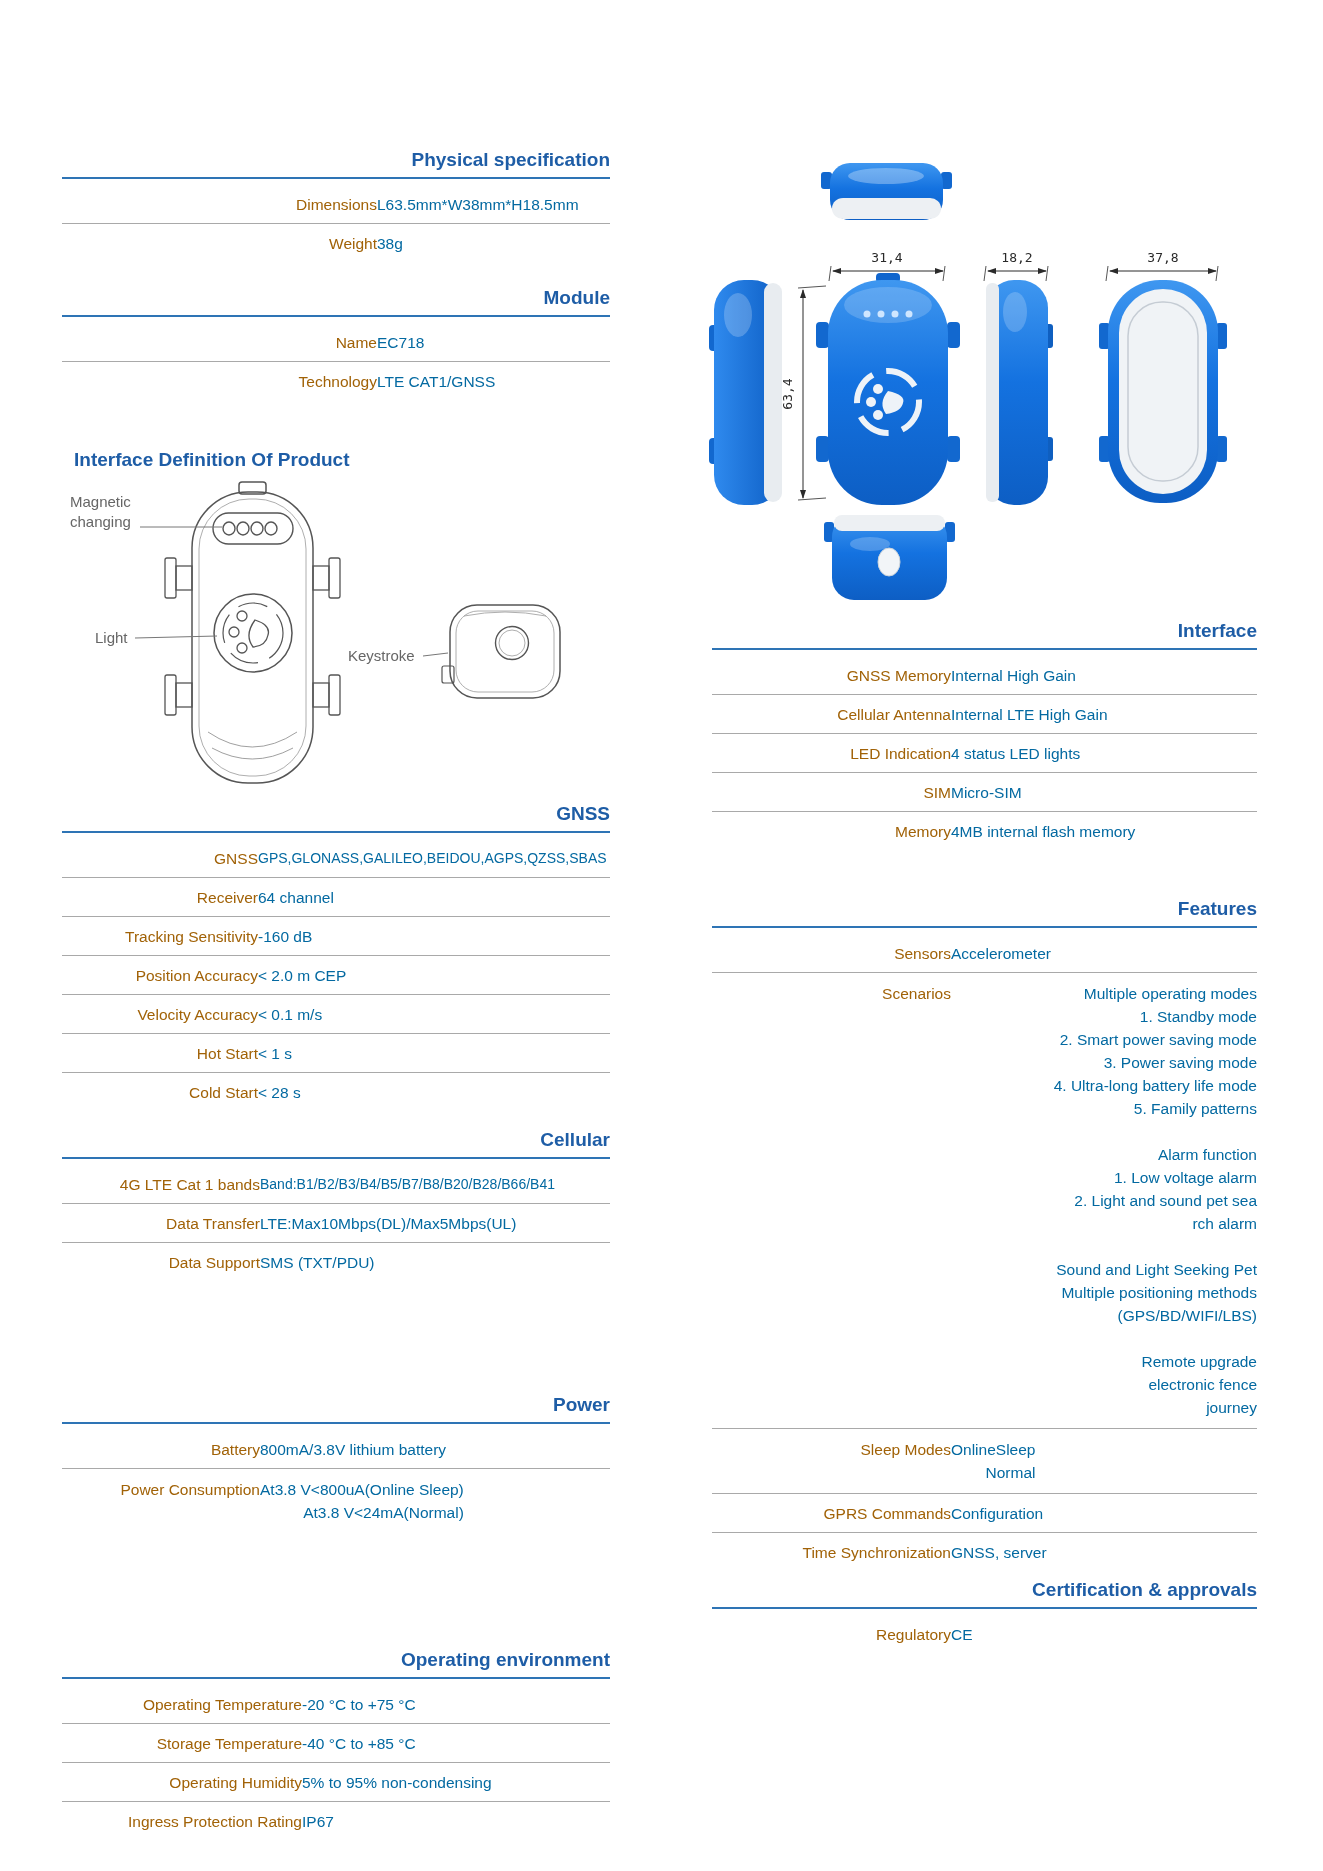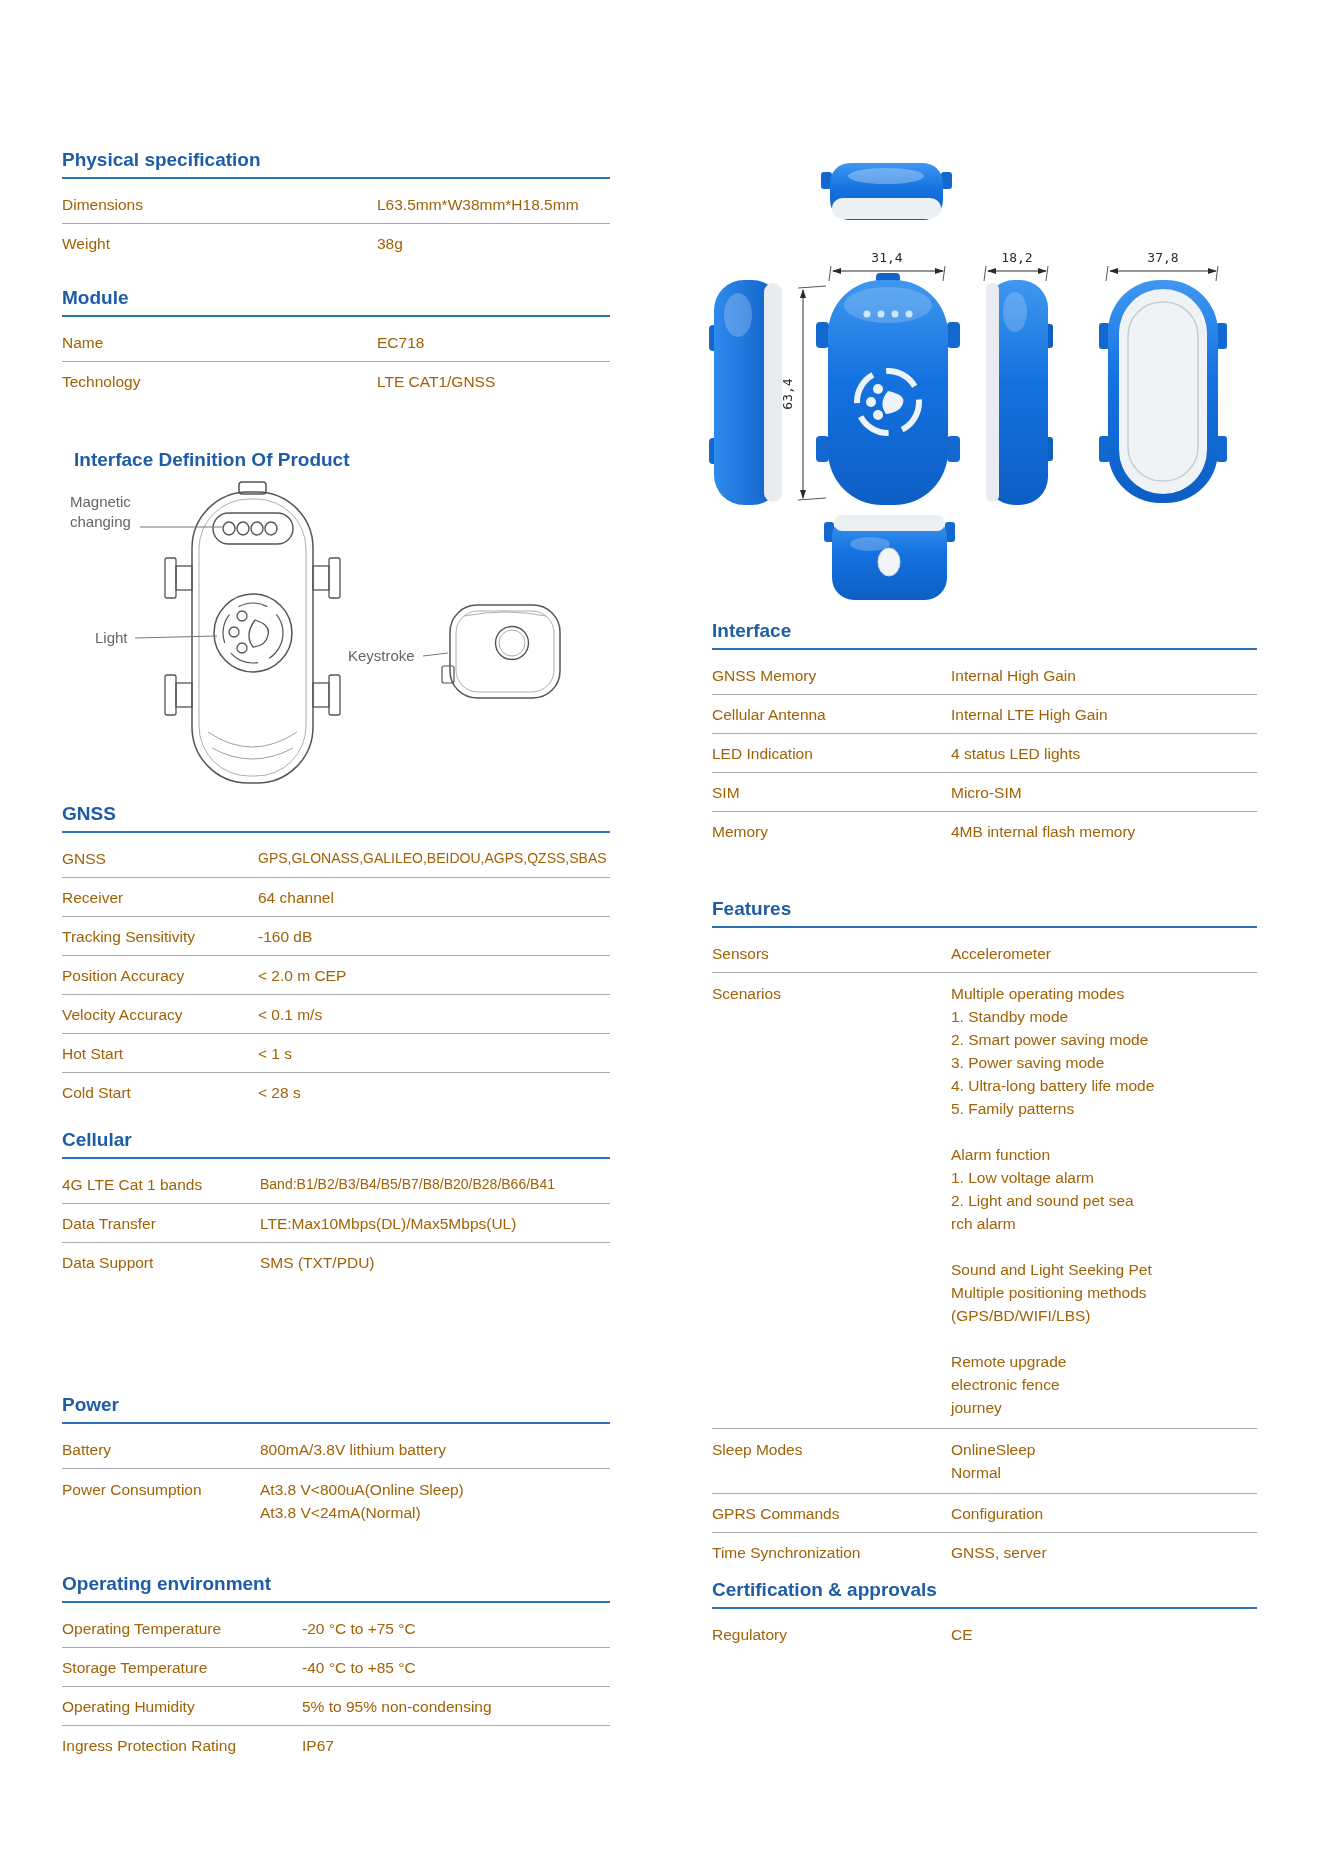--- a/index.html
+++ b/index.html
@@ -1,32 +1,32 @@
 <!DOCTYPE html>
 <html><head>
 <meta charset="utf-8">
 <style>
   html,body{margin:0;padding:0;background:#ffffff;}
   .page{
     position:relative;width:1323px;height:1871px;background:#ffffff;
     font-family:"Liberation Sans", sans-serif;overflow:hidden;
   }
-  .sec{position:absolute;}
+  .sec{position:absolute;text-align:right;}
   .sec.left{left:62px;width:548px;}
   .sec.right{left:712px;width:545px;}
   .sec h2{
     margin:0;font-size:19px;font-weight:bold;color:#1e5da6;
     line-height:24px;padding-bottom:5px;border-bottom:2px solid #2e74b5;
   }
   .rows{padding-top:6px;}
   .row{display:flex;align-items:center;min-height:38px;border-bottom:1px solid #a9a9a9;}
   .row:last-child{border-bottom:none;}
   .row.multi{align-items:flex-start;padding:9px 0;}
   .row .lbl{flex:0 0 auto;color:#a16207;font-size:15.5px;line-height:23px;}
-  .row .val{color:#a16207;font-size:15.5px;line-height:23px;white-space:pre-line;}
+  .row .val{color:#0369a1;font-size:15.5px;line-height:23px;white-space:pre-line;}
   .row .val.small{font-size:14px;}
   .diagram-title{position:absolute;left:62px;top:436px;width:548px;}
   .diagram-title h2{margin:12px;font-size:19px;font-weight:bold;color:#1e5da6;line-height:24px;}
   .callout{
     position:absolute;color:#666666;font-size:15px;line-height:20px;white-space:pre-line;
   }
   svg{display:block;}
   .renders-box{position:absolute;left:700px;top:140px;width:570px;height:480px;}
   .linedraw-box{position:absolute;left:62px;top:470px;width:548px;height:330px;}
   text.dim{font-family:"DejaVu Sans Mono", monospace;font-size:13px;fill:#2a2a2a;}
@@ -120,21 +120,21 @@
             <span class="lbl" style="flex-basis: 198px;">Battery</span>
             <span class="val">800mA/3.8V lithium battery</span>
           </div>
           <div class="row multi">
             <span class="lbl" style="flex-basis: 198px;">Power Consumption</span>
             <span class="val">At3.8 V&lt;800uA(Online Sleep)
 At3.8 V&lt;24mA(Normal)</span>
           </div>
         </div>
       </div>
-      <div class="sec left" style="top: 1572px;">
+      <div class="sec left" style="top: 1648px;">
         <h2>Operating environment</h2>
         <div class="rows">
           <div class="row">
             <span class="lbl" style="flex-basis: 240px;">Operating  Temperature</span>
             <span class="val">-20 °C to +75 °C</span>
           </div>
           <div class="row">
             <span class="lbl" style="flex-basis: 240px;">Storage  Temperature</span>
             <span class="val">-40 °C to +85 °C</span>
           </div>

